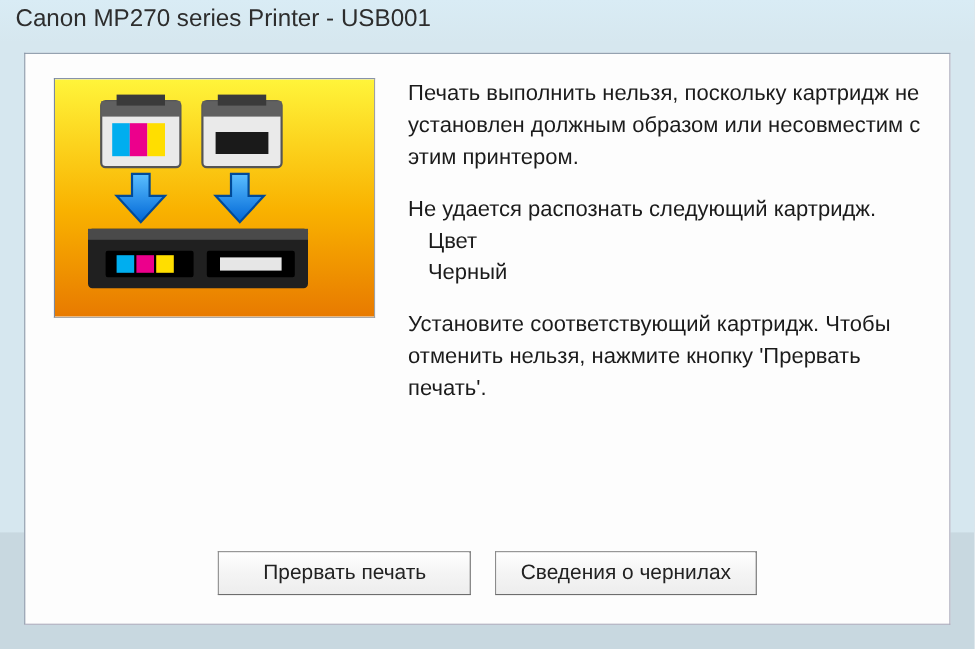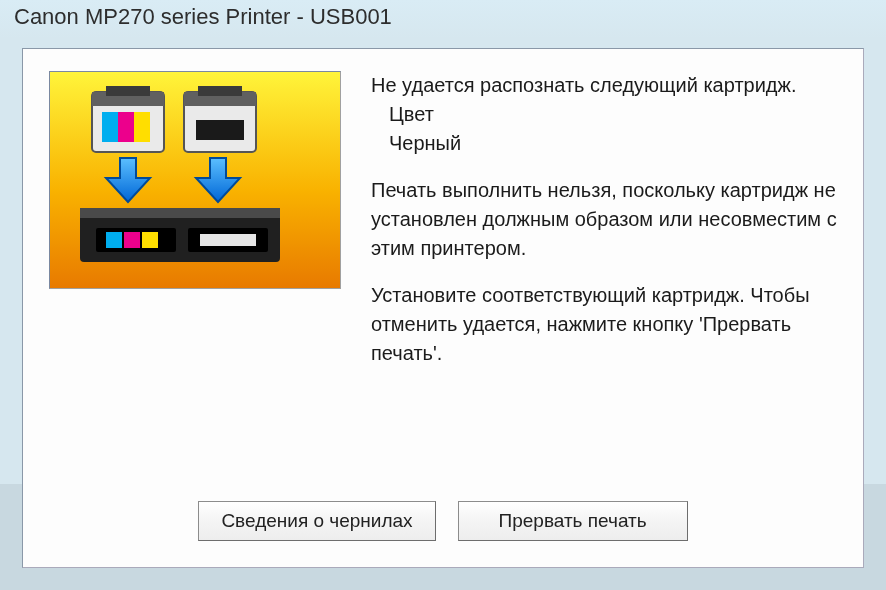--- a/index.html
+++ b/index.html
@@ -131,29 +131,29 @@
           <rect x="56" y="160" width="16" height="16" fill="#00aeef"></rect>
           <rect x="74" y="160" width="16" height="16" fill="#ec008c"></rect>
           <rect x="92" y="160" width="16" height="16" fill="#ffde00"></rect>
 
           <rect x="138" y="156" width="80" height="24" rx="2" fill="#000"></rect>
           <rect x="150" y="162" width="56" height="12" fill="#e6e6e6"></rect>
         </svg>
       </div>
 
       <div class="msg-col">
+        <div class="msg-para">Печать выполнить нельзя, поскольку картридж не установлен должным образом или несовместим с этим принтером.</div>
         <div class="msg-para">
           <div>Не удается распознать следующий картридж.</div>
           <div class="msg-indent">Цвет</div>
           <div class="msg-indent">Черный</div>
         </div>
-        <div class="msg-para">Печать выполнить нельзя, поскольку картридж не установлен должным образом или несовместим с этим принтером.</div>
-        <div class="msg-para">Установите соответствующий картридж. Чтобы отменить удается, нажмите кнопку 'Прервать печать'.</div>
+        <div class="msg-para">Установите соответствующий картридж. Чтобы отменить нельзя, нажмите кнопку 'Прервать печать'.</div>
       </div>
 
     </div>
 
     <div class="button-row">
+      <button class="btn">Прервать печать</button>
       <button class="btn">Сведения о чернилах</button>
-      <button class="btn">Прервать печать</button>
     </div>
   </div>
 </div>
 
 </body></html>

